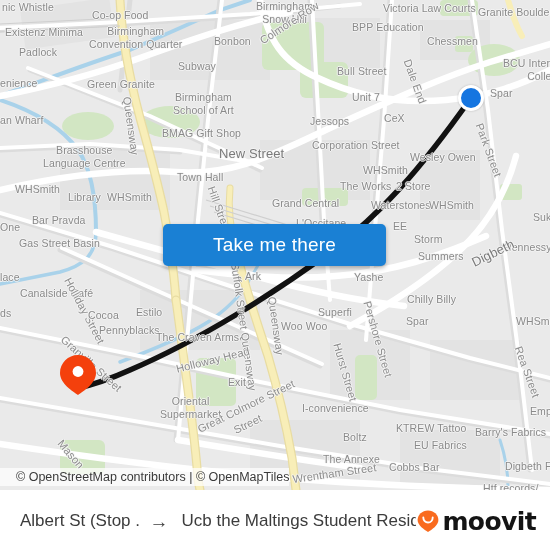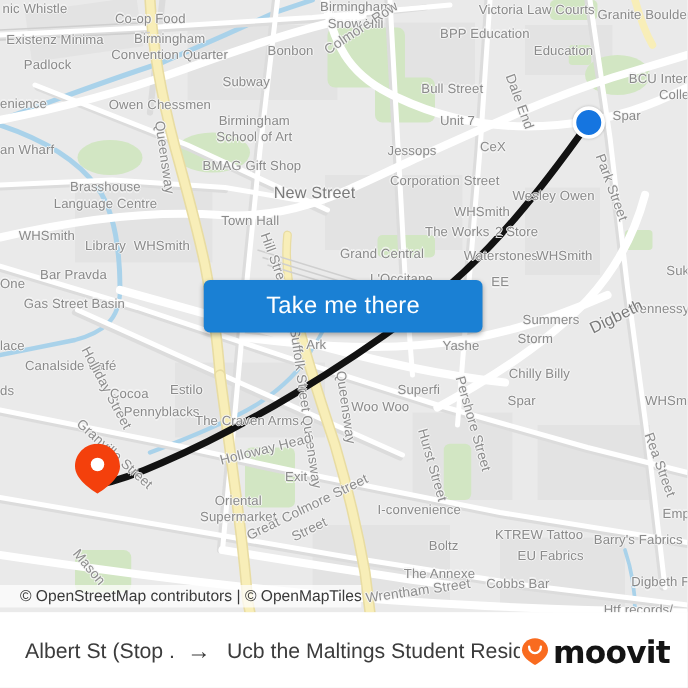--- a/index.html
+++ b/index.html
@@ -228,28 +228,28 @@
         <div class="lbl poi" style="left: 92px; top: 10px;">Co-op Food</div>
         <div class="lbl poi two" style="left: 256px; top: 0px;">Birmingham
 Snow Hill</div>
         <div class="lbl poi" style="left: 383px; top: 3px;">Victoria Law Courts</div>
         <div class="lbl poi" style="left: 478px; top: 7px;">Granite Boulder</div>
         <div class="lbl poi" style="left: 5px; top: 27px;">Existenz Minima</div>
         <div class="lbl poi two" style="left: 89px; top: 25px;">Birmingham
 Convention Quarter</div>
         <div class="lbl poi" style="left: 214px; top: 36px; text-align: center;">Bonbon</div>
         <div class="lbl poi" style="left: 352px; top: 22px;">BPP Education</div>
-        <div class="lbl poi" style="left: 427px; top: 36px;">Education</div>
+        <div class="lbl poi" style="left: 427px; top: 36px;">Chessmen</div>
         <div class="lbl poi" style="left: 19px; top: 47px;">Padlock</div>
         <div class="lbl poi" style="left: 178px; top: 61px;">Subway</div>
         <div class="lbl street" style="left: 258px; top: 37px; transform: rotate(-33deg); transform-origin: left top;">Colmore Row</div>
         <div class="lbl poi" style="left: 337px; top: 66px;">Bull Street</div>
         <div class="lbl poi two" style="left: 503px; top: 57px;">BCU International
 College</div>
-        <div class="lbl poi" style="left: 87px; top: 79px;">Owen Chessmen</div>
+        <div class="lbl poi" style="left: 87px; top: 79px;">Green Granite</div>
         <div class="lbl poi" style="left: 0px; top: 78px;">enience</div>
         <div class="lbl street" style="left: 412px; top: 58px; transform: rotate(70deg); transform-origin: left top;">Dale End</div>
         <div class="lbl poi" style="left: 490px; top: 88px;">Spar</div>
         <div class="lbl poi" style="left: 352px; top: 92px;">Unit 7</div>
         <div class="lbl poi two" style="left: 173px; top: 91px;">Birmingham
 School of Art</div>
         <div class="lbl poi" style="left: 310px; top: 116px;">Jessops</div>
         <div class="lbl poi" style="left: 384px; top: 113px;">CeX</div>
         <div class="lbl poi" style="left: 0px; top: 115px;">an Wharf</div>
         <div class="lbl poi" style="left: 162px; top: 128px;">BMAG Gift Shop</div>
@@ -270,21 +270,21 @@
         <div class="lbl poi" style="left: 272px; top: 198px;">Grand Central</div>
         <div class="lbl street" style="left: 216px; top: 185px; transform: rotate(70deg); transform-origin: left top;">Hill Street</div>
         <div class="lbl poi" style="left: 371px; top: 200px;">Waterstones</div>
         <div class="lbl poi" style="left: 429px; top: 200px;">WHSmith</div>
         <div class="lbl poi" style="left: 32px; top: 215px;">Bar Pravda</div>
         <div class="lbl poi" style="left: 0px; top: 222px;">One</div>
         <div class="lbl poi" style="left: 296px; top: 218px;">L'Occitane</div>
         <div class="lbl poi" style="left: 393px; top: 221px;">EE</div>
         <div class="lbl poi" style="left: 533px; top: 212px;">Sukit</div>
         <div class="lbl poi" style="left: 19px; top: 238px;">Gas Street Basin</div>
-        <div class="lbl poi" style="left: 414px; top: 234px; margin-top: 32px;">Storm</div>
+        <div class="lbl poi" style="left: 414px; top: 234px;">Storm</div>
         <div class="lbl poi" style="left: 504px; top: 242px;">Hennessy's</div>
         <div class="lbl poi" style="left: 20px; top: 256px; margin-top: 32px;">Canalside Café</div>
         <div class="lbl poi" style="left: 386px; top: 251px; padding-left: 32px;">Summers</div>
         <div class="lbl poi" style="left: 245px; top: 271px;">Ark</div>
         <div class="lbl poi" style="left: 354px; top: 272px;">Yashe</div>
         <div class="lbl poi" style="left: 0px; top: 272px;">lace</div>
         <div class="lbl big" style="left: 470px; top: 258px; transform: rotate(-26deg); transform-origin: left top;">Digbeth</div>
         <div class="lbl street" style="left: 240px; top: 262px; transform: rotate(82deg); transform-origin: left top;">Suffolk Street Queensway</div>
         <div class="lbl street" style="left: 72px; top: 276px; transform: rotate(62deg); transform-origin: left top;">Holliday Street</div>
         <div class="lbl poi" style="left: 318px; top: 307px;">Superfi</div>

